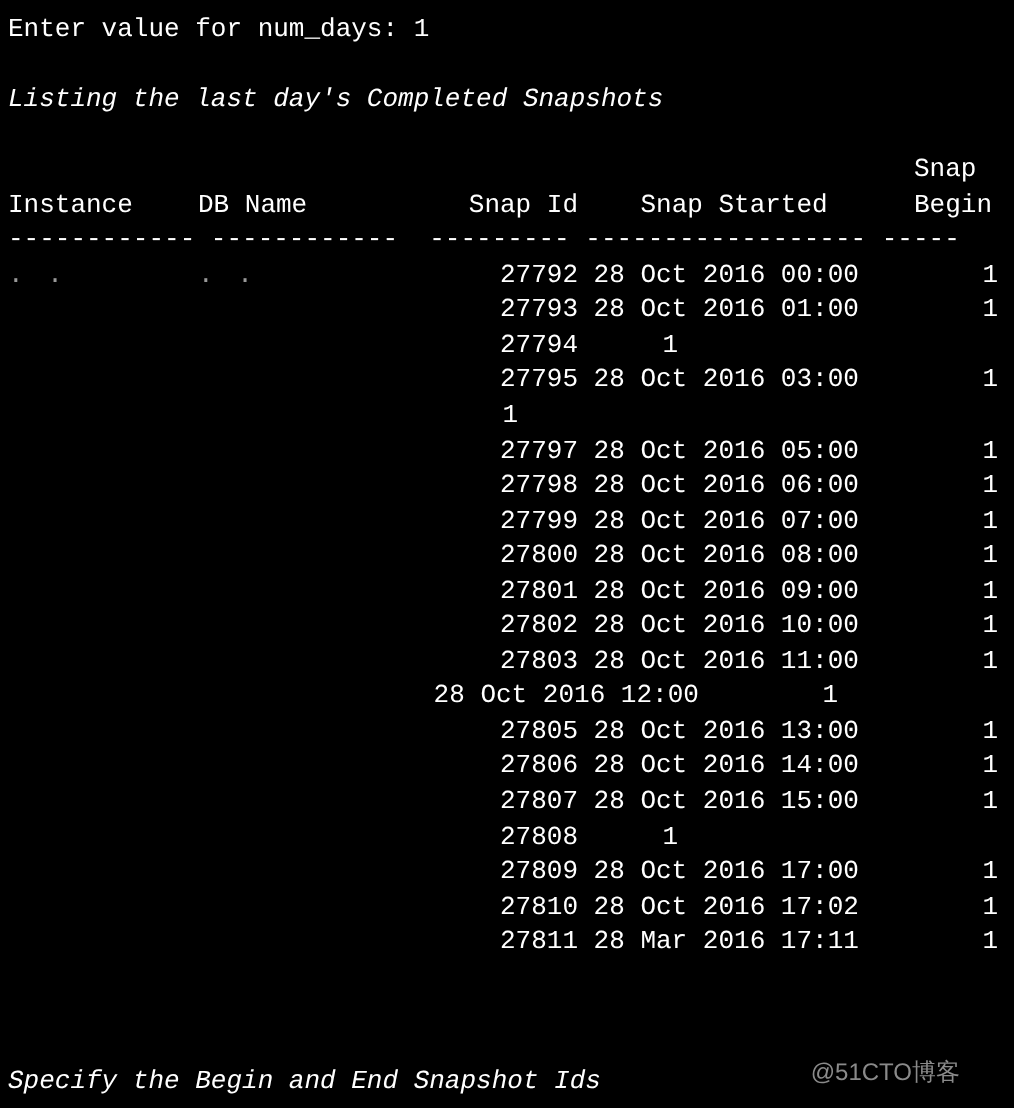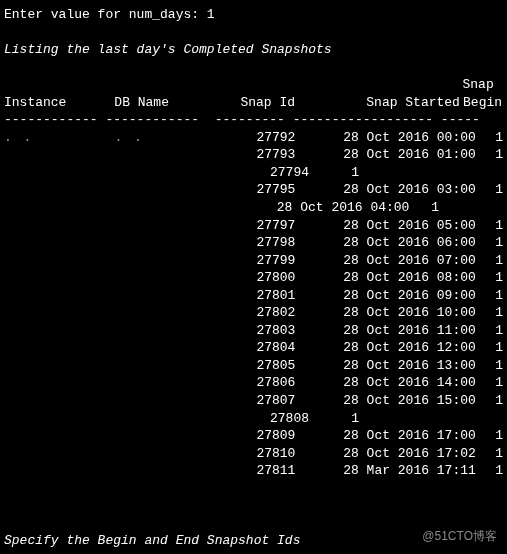--- a/index.html
+++ b/index.html
@@ -25,31 +25,31 @@
     }
     .prompt-line {
       white-space: pre;
     }
     .row {
       display: flex;
       white-space: pre;
       align-items: center;
     }
     .col-instance { width: 95px; overflow:hidden;}
-    .col-dbname { width: 110px; overflow:hidden;margin-left:20px;}
+    .col-dbname { width: 110px; overflow:hidden;}
     .col-snapid { width: 80px; text-align: right; }
-    .col-started { width: 160px; padding-left: 40px; }
+    .col-started { width: 160px; }
     .col-level { width: 50px; text-align: right; }
     .hdr .col-level { text-align: left; padding-left: 8px;}
     .dash-row {
       white-space: pre;
     }
     .watermark {
       position: absolute;
-      right: 10px;
+      right: 27px;
       bottom: 10px;
       color: #8a8a8a;
       font-size: 12px;
       font-family: Arial, sans-serif;
     }
     .section-dash {
       white-space: pre;
       letter-spacing: 0;
     }
     .faded {
@@ -84,29 +84,29 @@
   <span class="col-level">Begin</span>
 </div>
 
 <div class="dash-row">------------ ------------  --------- ------------------ -----</div>
 
 <div id="rows-container">
     <div class="row"><span class="col-instance faded">. .</span><span class="col-dbname faded">. .</span><span class="col-snapid">27792</span><span class="col-started"> 28 Oct 2016 00:00</span><span class="col-level">1</span></div>
     <div class="row"><span class="col-instance faded"></span><span class="col-dbname faded"></span><span class="col-snapid">27793</span><span class="col-started"> 28 Oct 2016 01:00</span><span class="col-level">1</span></div>
     <div class="row"><span class="col-instance faded"></span><span class="col-dbname faded"></span><span class="col-snapid">27794</span><span class="col-level">1</span></div>
     <div class="row"><span class="col-instance faded"></span><span class="col-dbname faded"></span><span class="col-snapid">27795</span><span class="col-started"> 28 Oct 2016 03:00</span><span class="col-level">1</span></div>
-    <div class="row"><span class="col-instance faded"></span><span class="col-dbname faded"></span><span class="col-started"> 28 Oct 2016 04:00</span><span class="col-level">1</span></div>
+    <div class="row"><span class="col-instance faded"></span><span class="col-dbname faded"></span><span class="col-level">1</span></div>
     <div class="row"><span class="col-instance faded"></span><span class="col-dbname faded"></span><span class="col-snapid">27797</span><span class="col-started"> 28 Oct 2016 05:00</span><span class="col-level">1</span></div>
     <div class="row"><span class="col-instance faded"></span><span class="col-dbname faded"></span><span class="col-snapid">27798</span><span class="col-started"> 28 Oct 2016 06:00</span><span class="col-level">1</span></div>
     <div class="row"><span class="col-instance faded"></span><span class="col-dbname faded"></span><span class="col-snapid">27799</span><span class="col-started"> 28 Oct 2016 07:00</span><span class="col-level">1</span></div>
     <div class="row"><span class="col-instance faded"></span><span class="col-dbname faded"></span><span class="col-snapid">27800</span><span class="col-started"> 28 Oct 2016 08:00</span><span class="col-level">1</span></div>
     <div class="row"><span class="col-instance faded"></span><span class="col-dbname faded"></span><span class="col-snapid">27801</span><span class="col-started"> 28 Oct 2016 09:00</span><span class="col-level">1</span></div>
     <div class="row"><span class="col-instance faded"></span><span class="col-dbname faded"></span><span class="col-snapid">27802</span><span class="col-started"> 28 Oct 2016 10:00</span><span class="col-level">1</span></div>
     <div class="row"><span class="col-instance faded"></span><span class="col-dbname faded"></span><span class="col-snapid">27803</span><span class="col-started"> 28 Oct 2016 11:00</span><span class="col-level">1</span></div>
-    <div class="row"><span class="col-instance faded"></span><span class="col-dbname faded"></span><span class="col-snapid">27804</span><span class="col-started"> 28 Oct 2016 12:00</span><span class="col-level">1</span></div>
+    <div class="row"><span class="col-instance faded"></span><span class="col-dbname faded"></span><span class="col-started"> 28 Oct 2016 12:00</span><span class="col-level">1</span></div>
     <div class="row"><span class="col-instance faded"></span><span class="col-dbname faded"></span><span class="col-snapid">27805</span><span class="col-started"> 28 Oct 2016 13:00</span><span class="col-level">1</span></div>
     <div class="row"><span class="col-instance faded"></span><span class="col-dbname faded"></span><span class="col-snapid">27806</span><span class="col-started"> 28 Oct 2016 14:00</span><span class="col-level">1</span></div>
     <div class="row"><span class="col-instance faded"></span><span class="col-dbname faded"></span><span class="col-snapid">27807</span><span class="col-started"> 28 Oct 2016 15:00</span><span class="col-level">1</span></div>
     <div class="row"><span class="col-instance faded"></span><span class="col-dbname faded"></span><span class="col-snapid">27808</span><span class="col-level">1</span></div>
     <div class="row"><span class="col-instance faded"></span><span class="col-dbname faded"></span><span class="col-snapid">27809</span><span class="col-started"> 28 Oct 2016 17:00</span><span class="col-level">1</span></div>
     <div class="row"><span class="col-instance faded"></span><span class="col-dbname faded"></span><span class="col-snapid">27810</span><span class="col-started"> 28 Oct 2016 17:02</span><span class="col-level">1</span></div>
     <div class="row"><span class="col-instance faded"></span><span class="col-dbname faded"></span><span class="col-snapid">27811</span><span class="col-started"> 28 Mar 2016 17:11</span><span class="col-level">1</span></div>
   </div>
 
 <div class="line">&nbsp;</div>

